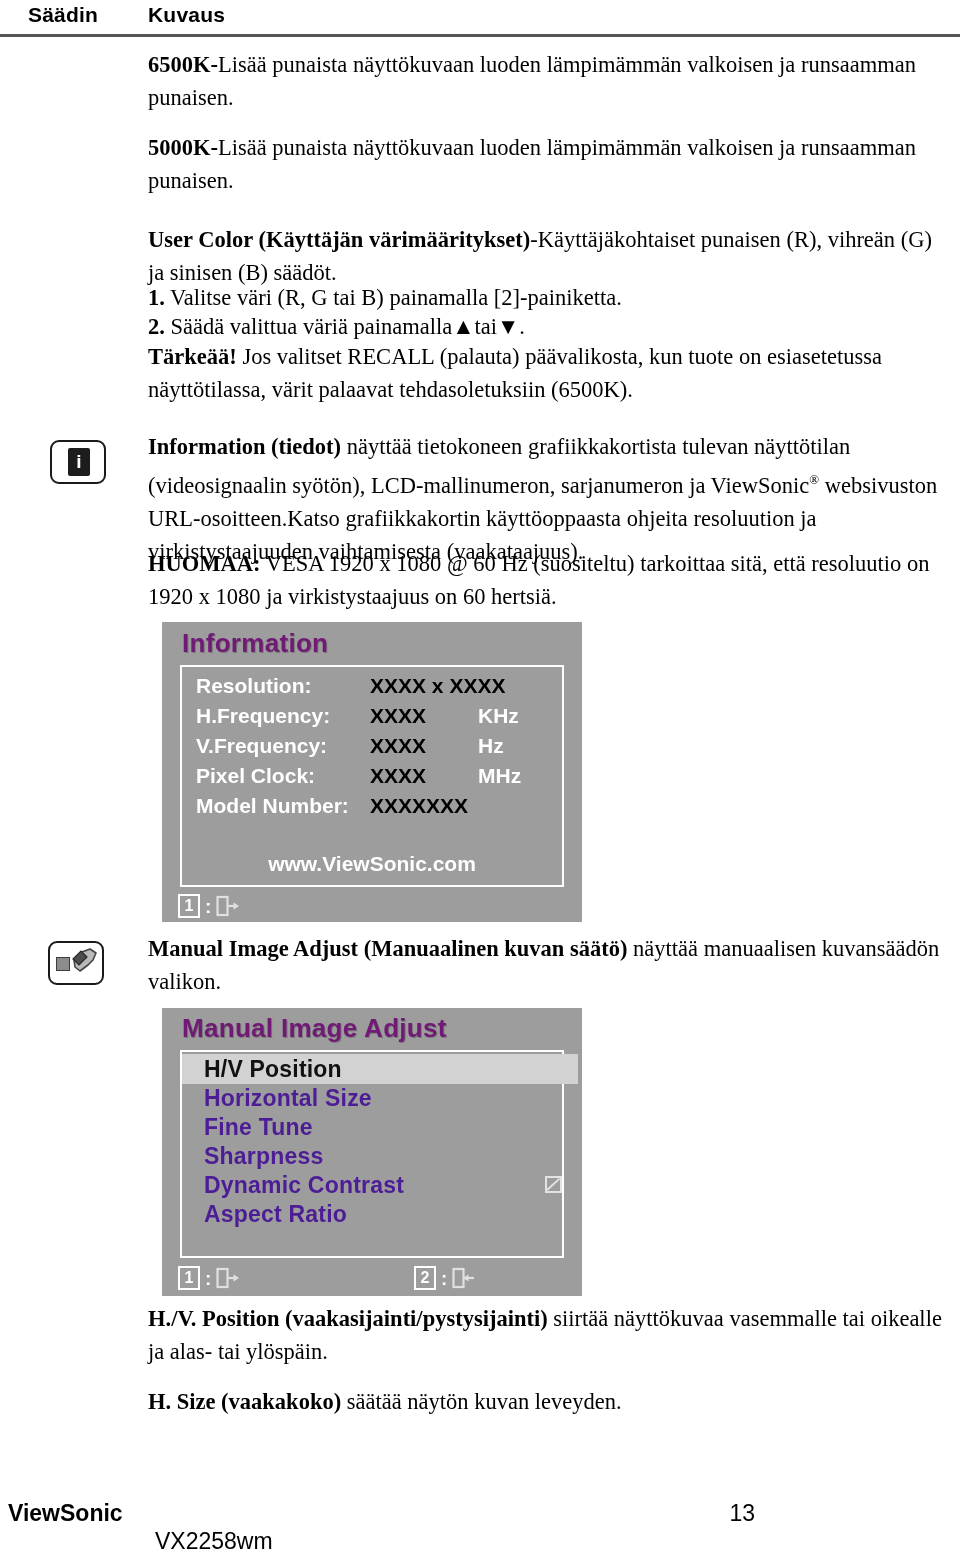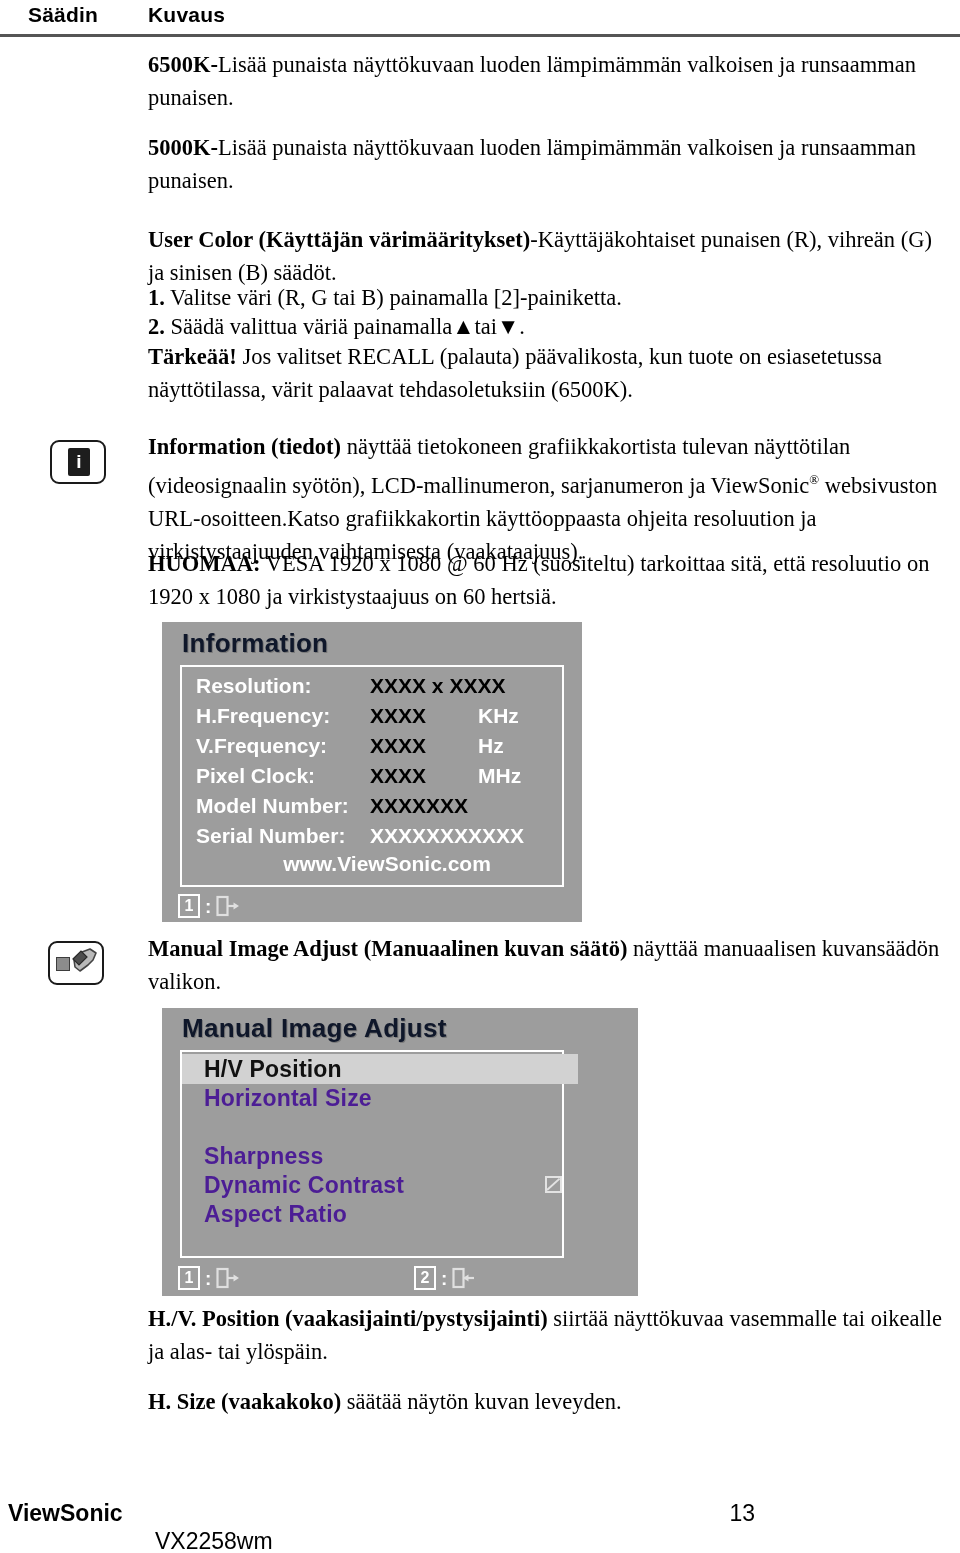--- a/index.html
+++ b/index.html
@@ -114,21 +114,21 @@
 
   
   .osd {
     position: absolute;
     background: #9d9d9d;
     box-sizing: border-box;
     font-family: "Liberation Sans", sans-serif;
   }
   .osd-title {
     position: absolute;
-    color: #0f172a;
+    color: #701a75;
     font-weight: bold;
     font-size: 26px;
     letter-spacing: 0.3px;
     text-shadow: 1px 1px 0 #7a7a7a;
   }
   .osd-inner {
     position: absolute;
     border: 2.5px solid #ffffff;
     box-sizing: border-box;
   }
@@ -159,21 +159,20 @@
     font-size: 21px;
     white-space: nowrap;
   }
   .osd-url {
     position: absolute;
     width: 100%;
     text-align: center;
     color: #ffffff;
     font-weight: bold;
     font-size: 21px;
-    padding-left: 15px;
   }
   .osd-footer {
     position: absolute;
     display: flex;
     align-items: center;
     gap: 5px;
   }
   .key-box {
     width: 22px;
     height: 24px;
@@ -345,24 +344,20 @@
       <span class="osd-label" style="left:14px;">Pixel Clock:</span>
       <span class="osd-value" style="left:188px;">XXXX</span>
       <span class="osd-unit" style="left:296px;">MHz</span>
     </div>
 
     <div class="osd-row" style="top:123px;">
       <span class="osd-label" style="left:14px;">Model Number:</span>
       <span class="osd-value" style="left:188px;">XXXXXXX</span>
     </div>
 
-    <div class="osd-row" style="top:153px;">
-      <span class="osd-label" style="left:14px;">Serial Number:</span>
-      <span class="osd-value" style="left:188px; color:#ffffff;">XXXXXXXXXXX</span>
-    </div>
 
     <div class="osd-url" style="top:185px;">www.ViewSonic.com</div>
   </div>
 
   <div class="osd-footer" style="left:16px; top:272px;">
     <div class="key-box">1</div>
     <span class="colon">:</span>
     <svg width="24" height="22" viewBox="0 0 24 22">
       <rect x="1.5" y="2" width="10" height="18" fill="none" stroke="#e0e0e0" stroke-width="2.2"></rect>
       <line x1="11" y1="11" x2="21" y2="11" stroke="#e0e0e0" stroke-width="2.2"></line>
@@ -376,31 +371,34 @@
   <svg class="wrench-svg" width="34" height="36" viewBox="0 0 34 36">
     <path d="M6 14 L14 6 L22 3 L28 7 L25 14 L20 19 L12 25 L7 21 Z" fill="#b9b9b9" stroke="#444444" stroke-width="1.6" stroke-linejoin="round"></path>
     <polygon points="5,13 13,5 19,11 11,19" fill="#4d4d4d" stroke="#2a2a2a" stroke-width="1.2"></polygon>
   </svg>
 </div>
 
 <div class="para" style="top:932px;">
   <span class="b">Manual Image Adjust (Manuaalinen kuvan säätö)</span><span> näyttää manuaalisen kuvansäädön valikon.</span>
 </div>
 
-<div class="osd" style="left:162px; top:1008px; width:476px; height:288px;">
+<div class="osd" style="left:162px; top:1008px; width:420px; height:288px;">
 
   <div class="osd-title" style="left:20px; top:5px;">Manual Image Adjust</div>
 
   <div class="osd-inner" style="left:18px; top:42px; width:384px; height:208px;">
 
     <div class="menu-item selected" style="top:2px;">
       <span class="mi-label">H/V Position</span>
     </div>
     <div class="menu-item" style="top:31px;">
       <span class="mi-label">Horizontal Size</span>
+    </div>
+    <div class="menu-item" style="top:60px;">
+      <span class="mi-label">Fine Tune</span>
     </div>
     <div class="menu-item" style="top:118px;">
       <span class="mi-label">Dynamic Contrast</span>
       <span class="mi-check"></span>
     </div>
     <div class="menu-item" style="top:89px;">
       <span class="mi-label">Sharpness</span>
     </div>
     <div class="menu-item" style="top:147px;">
       <span class="mi-label">Aspect Ratio</span>

